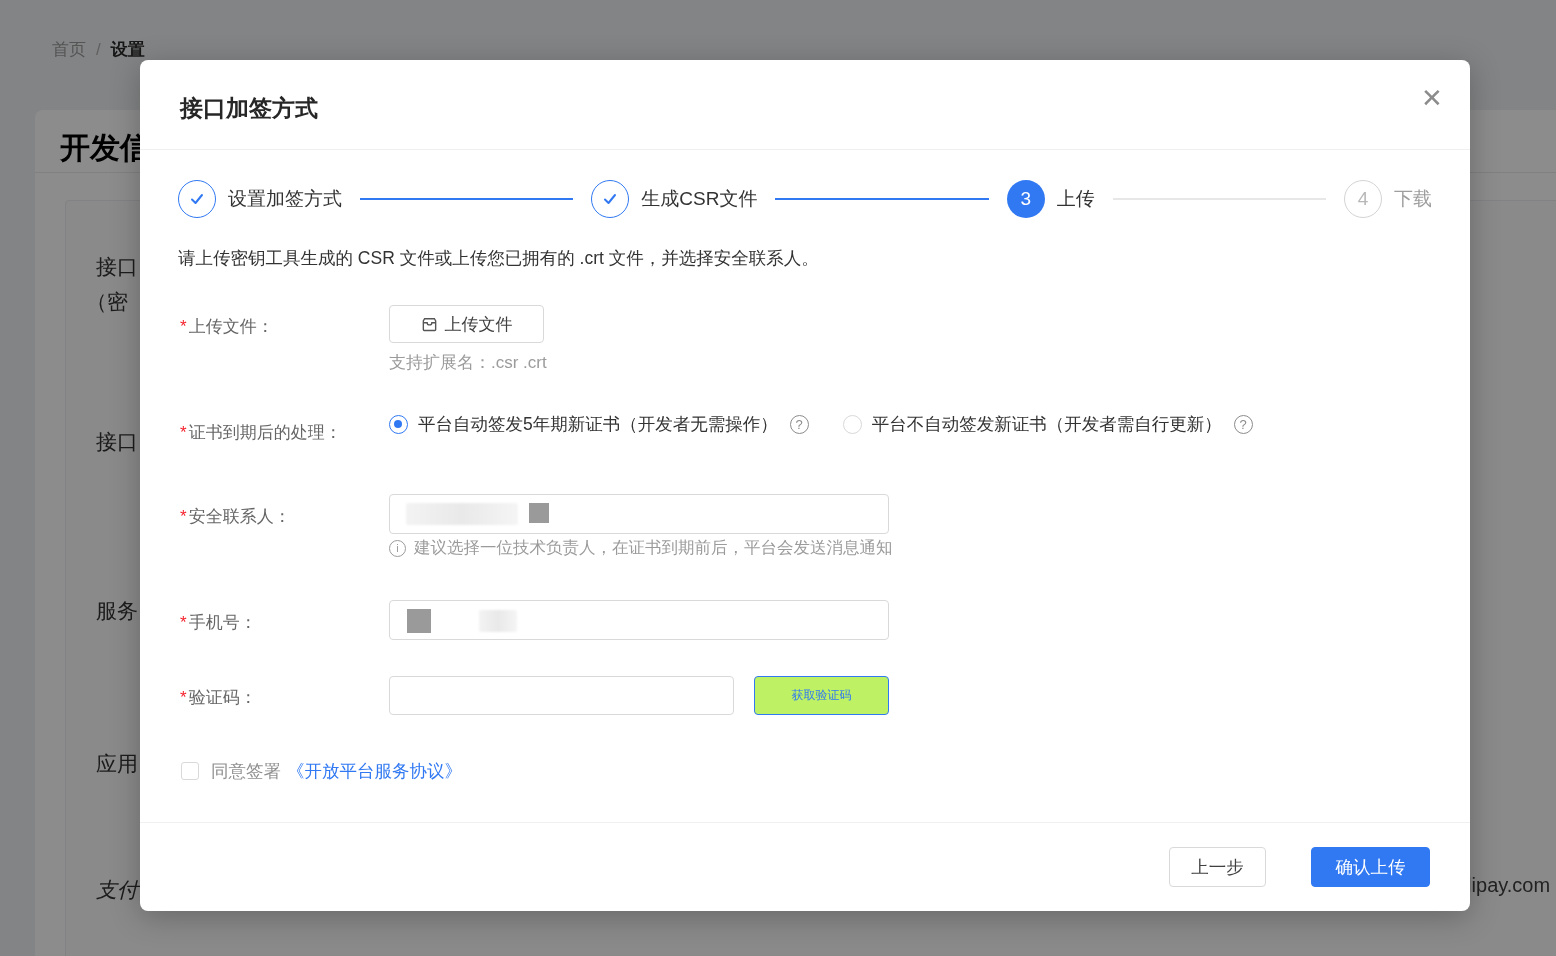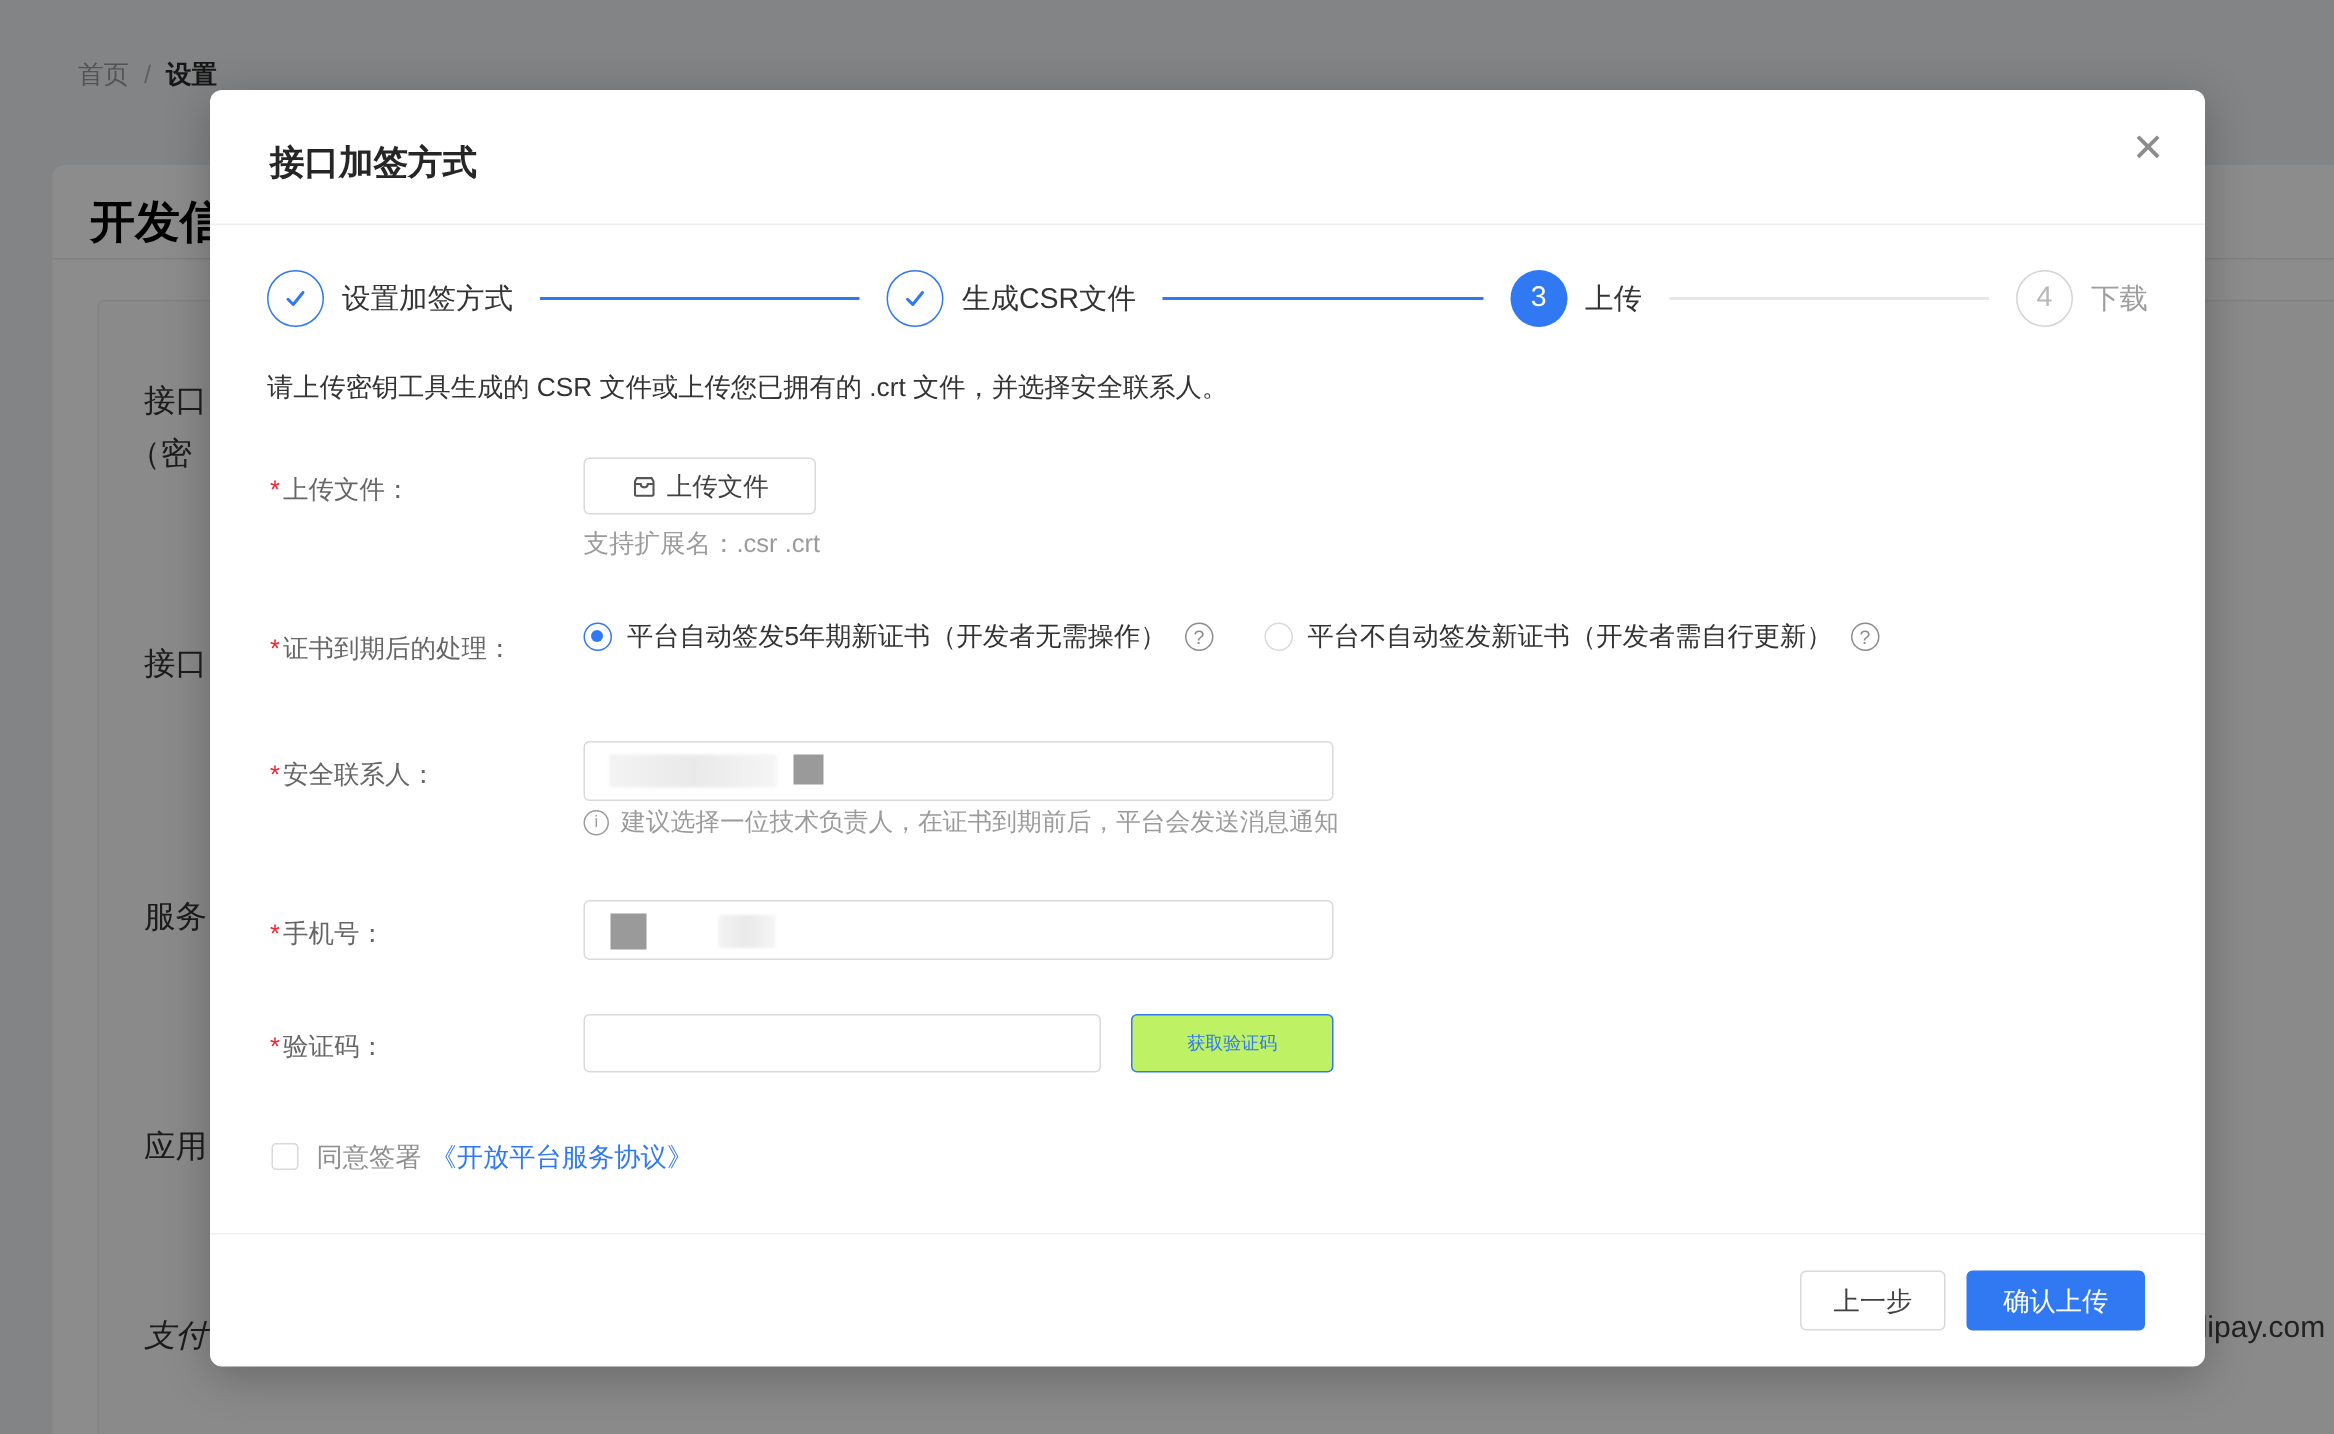--- a/index.html
+++ b/index.html
@@ -78,21 +78,21 @@
 
   .agree-row { position:absolute; left:41px; top:699px; display:flex; align-items:center; gap:12px; }
   .checkbox { width:18px; height:18px; border:1px solid #d9d9d9; border-radius:3px; background:#fff; flex:0 0 auto; cursor:pointer; }
   .agree-text { font-size:17.5px; color:#8f8f8f; }
   .agree-link { font-size:17.5px; color:var(--accent); cursor:pointer; }
 
   .modal-footer { position:absolute; left:0; right:0; bottom:0; height:89px; border-top:1px solid #f0f0f0;
                   display:flex; align-items:center; justify-content:flex-end; gap:14px; padding-right:40px; }
   .btn { height:40px; border-radius:4px; font-size:17.5px; display:flex; align-items:center; justify-content:center; cursor:pointer; }
   .btn-prev { width:97px; background:#fff; border:1px solid #d9d9d9; color:#404040; }
-  .btn-confirm { width:119px; background:var(--accent); border:1px solid var(--accent); color:#fff; }
+  .btn-confirm { width:119px; background:var(--accent); border:1px solid var(--accent); color:#fff;margin-left:31px; }
 
   svg { display:block; }
 </style>
 </head>
 <body>
 
 <div class="page">
   <div class="breadcrumb">
     <span class="bc-home">首页</span><span class="bc-sep">/</span><span class="bc-cur">设置</span>
   </div>

